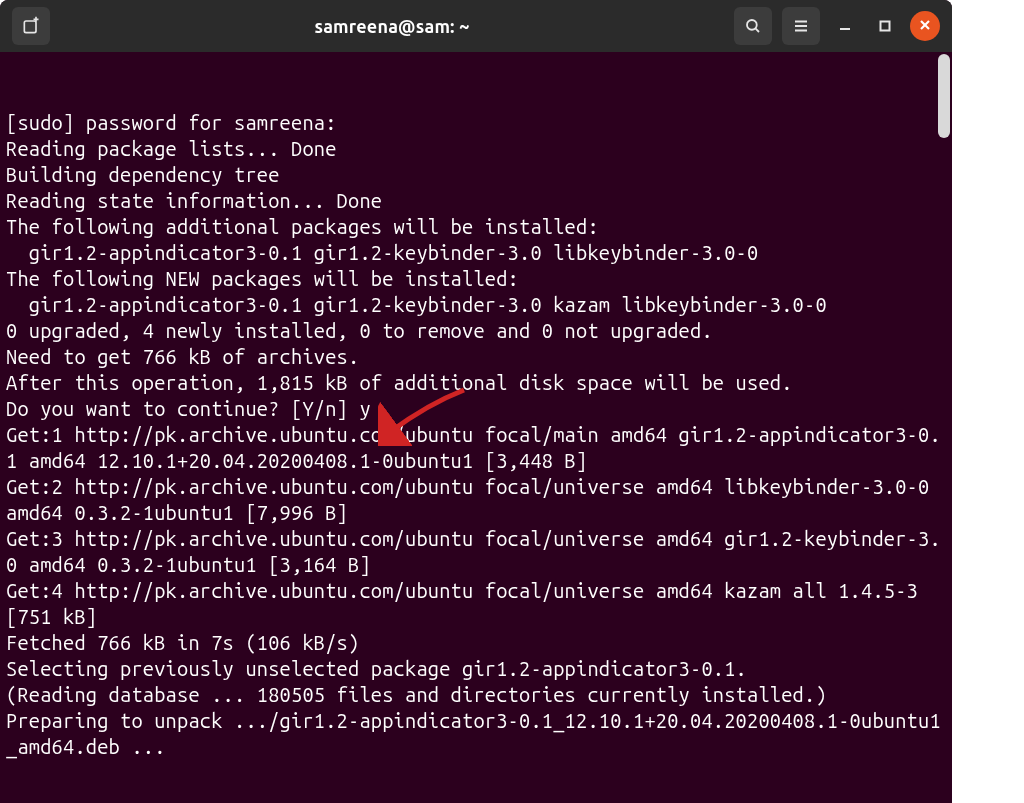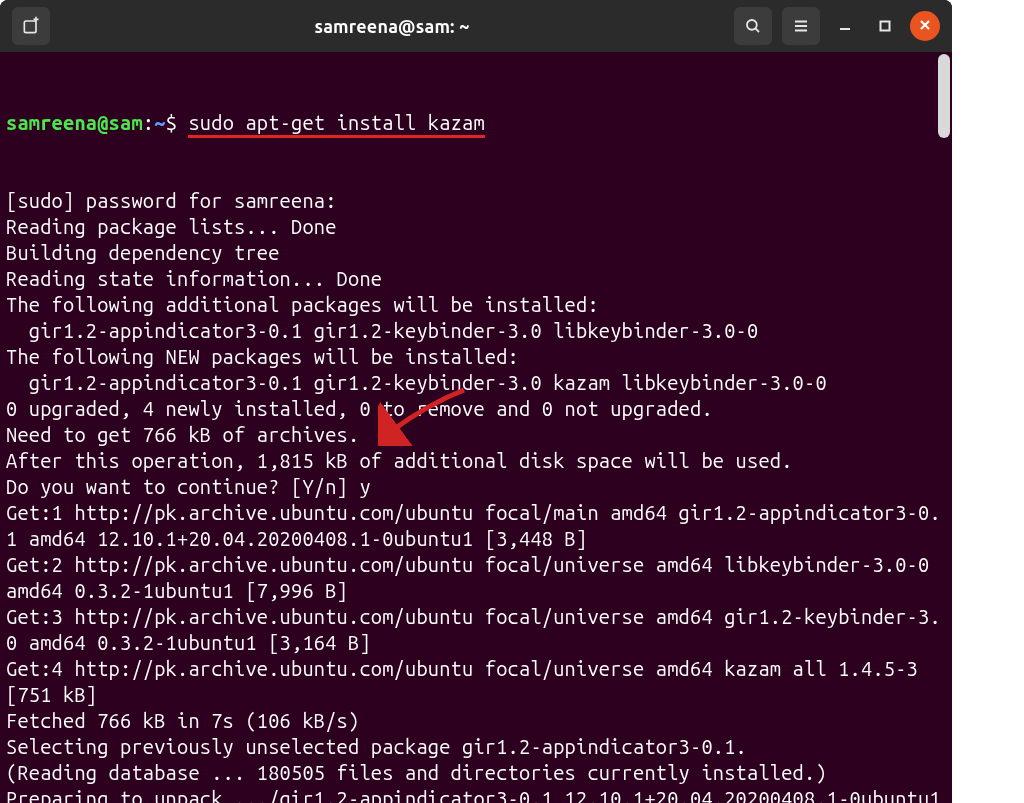--- a/index.html
+++ b/index.html
@@ -83,21 +83,20 @@
           <svg width="14" height="14" viewBox="0 0 14 14" stroke="#ffffff" stroke-width="2.2">
               <line x1="3" y1="3" x2="11" y2="11"></line>
               <line x1="11" y1="3" x2="3" y2="11"></line>
             </svg>
         </span>
       </div>
     </div>
   </div>
 
   <div class="terminal">
-    <div class="line"><span class="prompt-user">samreena</span><span class="prompt-user">@</span><span class="prompt-host">sam</span><span class="prompt-colon">:</span><span class="prompt-path">~</span><span class="prompt-dollar">$ </span><span class="cmd underline-cmd">sudo apt-get install kazam</span></div>
     <div id="output"><div class="line">[sudo] password for samreena:</div><div class="line">Reading package lists... Done</div><div class="line">Building dependency tree</div><div class="line">Reading state information... Done</div><div class="line">The following additional packages will be installed:</div><div class="line">  gir1.2-appindicator3-0.1 gir1.2-keybinder-3.0 libkeybinder-3.0-0</div><div class="line">The following NEW packages will be installed:</div><div class="line">  gir1.2-appindicator3-0.1 gir1.2-keybinder-3.0 kazam libkeybinder-3.0-0</div><div class="line">0 upgraded, 4 newly installed, 0 to remove and 0 not upgraded.</div><div class="line">Need to get 766 kB of archives.</div><div class="line">After this operation, 1,815 kB of additional disk space will be used.</div><div class="line">Do you want to continue? [Y/n] y</div><div class="line">Get:1 http://pk.archive.ubuntu.com/ubuntu focal/main amd64 gir1.2-appindicator3-0.1 amd64 12.10.1+20.04.20200408.1-0ubuntu1 [3,448 B]</div><div class="line">Get:2 http://pk.archive.ubuntu.com/ubuntu focal/universe amd64 libkeybinder-3.0-0 amd64 0.3.2-1ubuntu1 [7,996 B]</div><div class="line">Get:3 http://pk.archive.ubuntu.com/ubuntu focal/universe amd64 gir1.2-keybinder-3.0 amd64 0.3.2-1ubuntu1 [3,164 B]</div><div class="line">Get:4 http://pk.archive.ubuntu.com/ubuntu focal/universe amd64 kazam all 1.4.5-3 [751 kB]</div><div class="line">Fetched 766 kB in 7s (106 kB/s)</div><div class="line">Selecting previously unselected package gir1.2-appindicator3-0.1.</div><div class="line">(Reading database ... 180505 files and directories currently installed.)</div><div class="line">Preparing to unpack .../gir1.2-appindicator3-0.1_12.10.1+20.04.20200408.1-0ubuntu1_amd64.deb ...</div></div>
 
     <div class="scrollbar">
       <div class="scrollbar-thumb"></div>
     </div>
 
     <div class="arrow" style="left:378px;top:282px">
       <svg width="90" height="60" viewBox="0 0 90 60">
         <defs>
           <marker id="ah" markerWidth="12" markerHeight="12" refX="2" refY="6" orient="auto">

